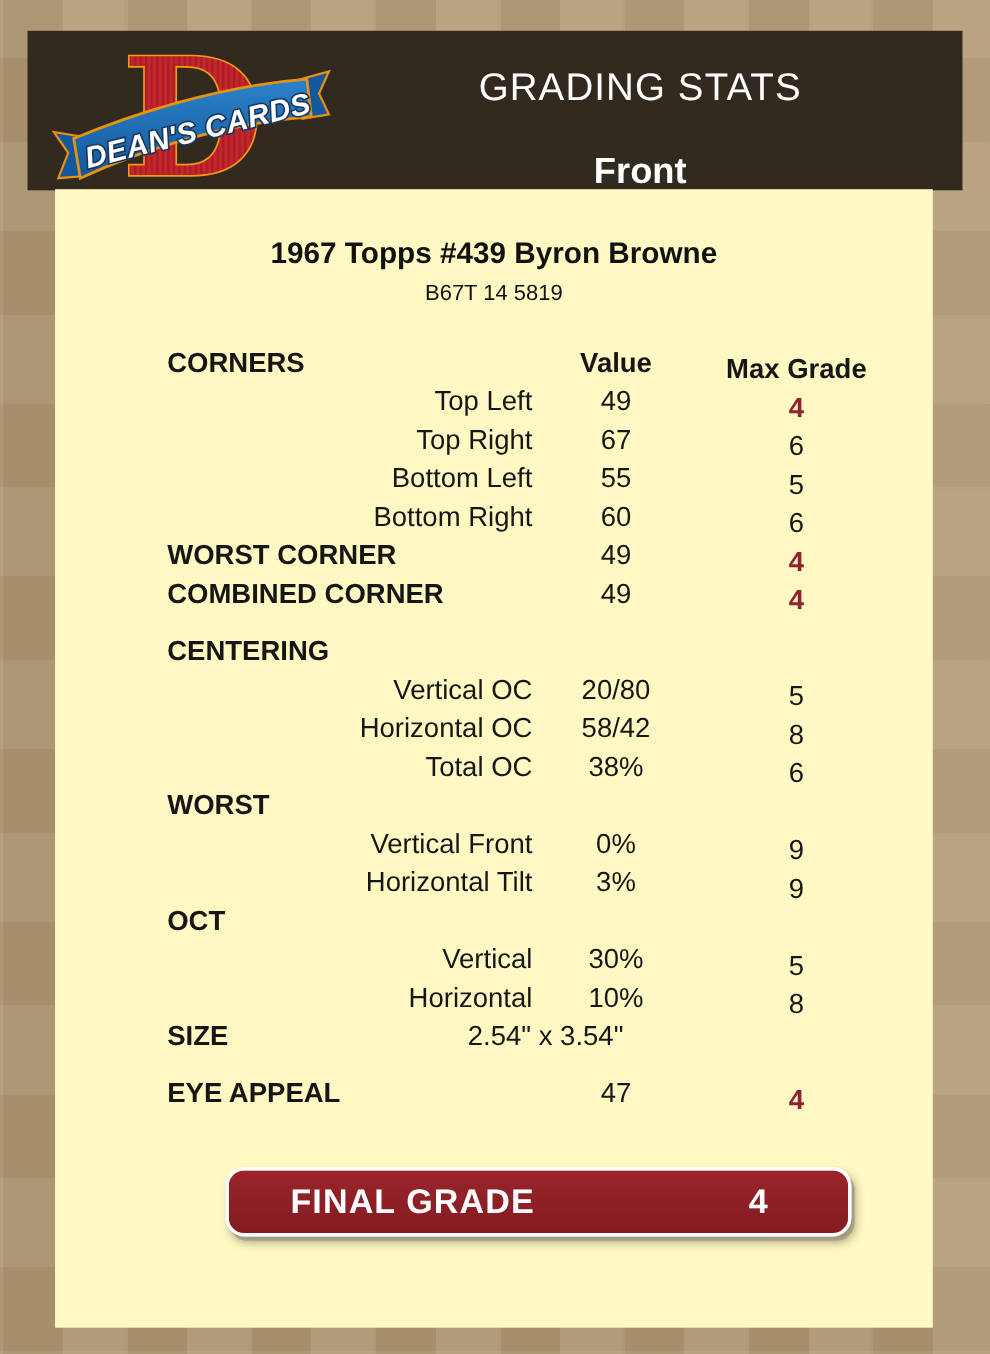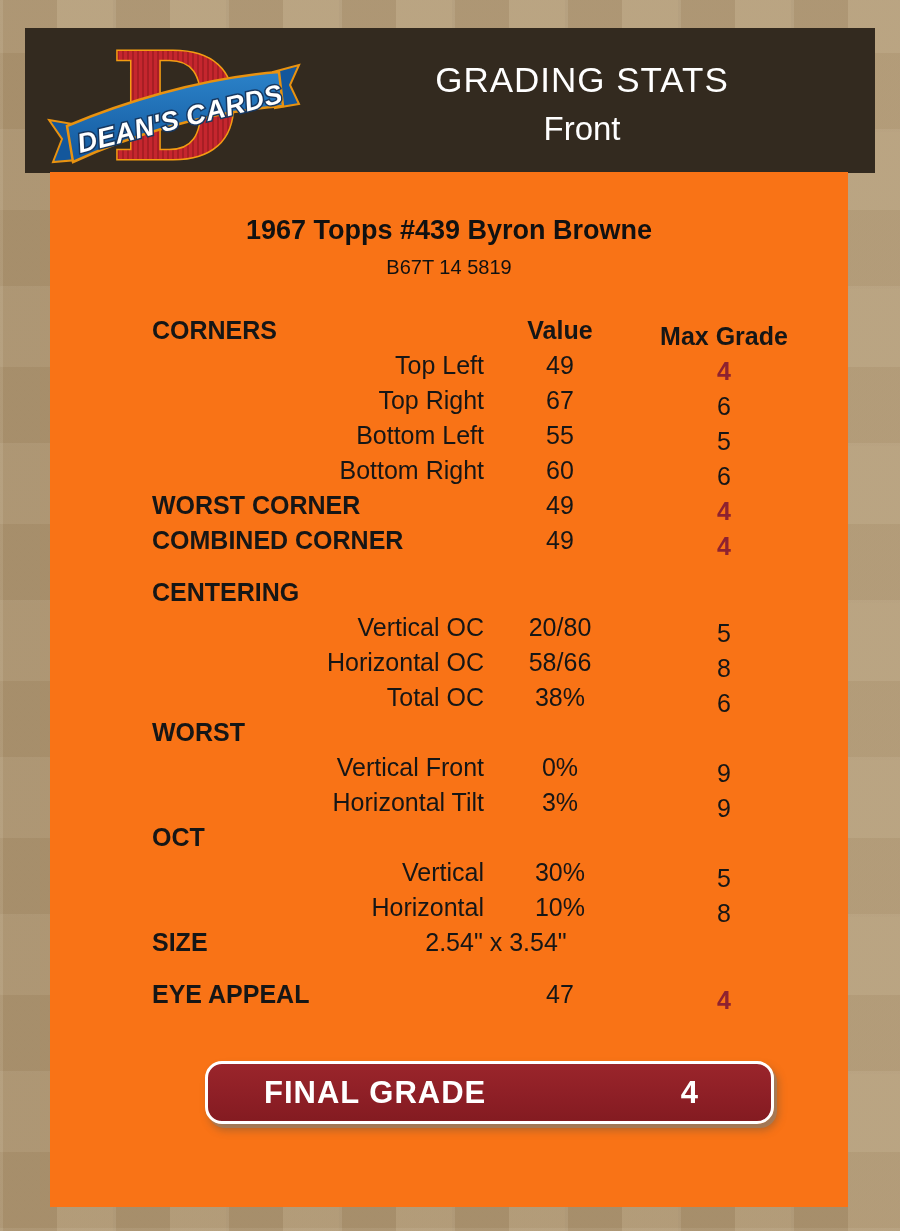--- a/index.html
+++ b/index.html
@@ -21,27 +21,27 @@
     position: absolute; left: 25px; top: 28px;
     width: 850px; height: 145px;
     background: #332a1f;
   }
   .logo-wrap { position: absolute; left: 22px; top: 4px; width: 256px; height: 140px; }
   .header-titles {
     position: absolute; left: 270px; right: 6px; top: 26px;
     text-align: center; color: #ffffff;
   }
   .header-title { font-size: 35px; font-weight: 400; letter-spacing: 1px; line-height: 52px; }
-  .header-subtitle { font-size: 33px; font-weight: 400; line-height: 46px; }
+  .header-subtitle { font-size: 33px; font-weight: 700; line-height: 46px; margin-top: 26px; }
 
   
   .content-card {
     position: absolute; left: 50px; top: 172px;
     width: 798px; height: 1035px;
-    background: #f97316;
+    background: #fef9c3;
   }
   .card-title {
     margin-top: 40px; text-align: center;
     font-size: 27px; font-weight: bold; color: #111111; line-height: 37px;
   }
   .card-serial { text-align: center; font-size: 20px; color: #111111; line-height: 37px; }
 
   
   .stats-table { position: absolute; left: 102px; top: 141px; width: 660px; }
   .t-row { display: flex; align-items: center; height: 35px; font-size: 25px; color: #161616; }
@@ -160,21 +160,21 @@
   </div>
 
   <div class="t-row indent">
     <div class="c-label">Vertical OC</div>
     <div class="c-value">20/80</div>
     <div class="c-max">5</div>
   </div>
 
   <div class="t-row indent">
     <div class="c-label">Horizontal OC</div>
-    <div class="c-value">58/66</div>
+    <div class="c-value">58/42</div>
     <div class="c-max">8</div>
   </div>
 
   <div class="t-row indent">
     <div class="c-label">Total OC</div>
     <div class="c-value">38%</div>
     <div class="c-max">6</div>
   </div>
 
   <div class="t-row section">

